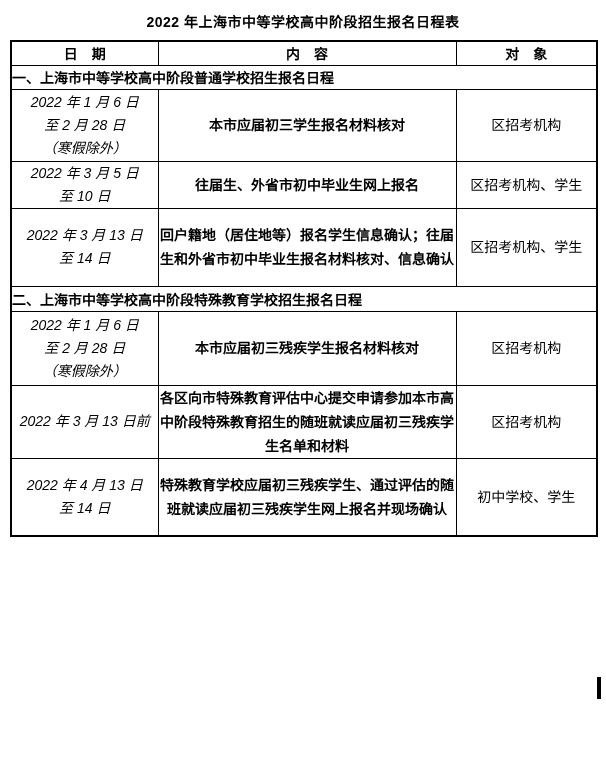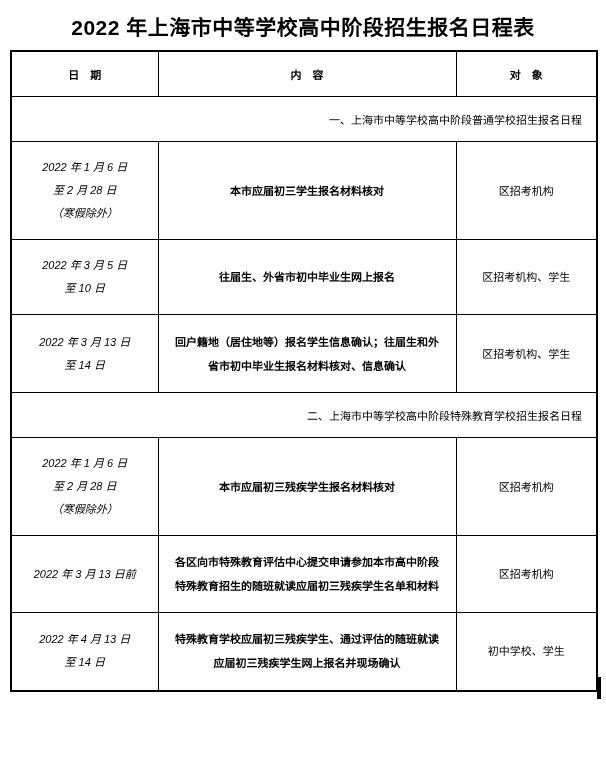--- a/index.html
+++ b/index.html
@@ -8,47 +8,47 @@
     background: #ffffff;
     width: 606px;
     height: 762px;
     overflow: hidden;
     font-family: "Liberation Sans", sans-serif;
     color: #000000;
     position: relative;
   }
   .page-title {
     text-align: center;
-    font-size: 21px;
+    font-size: 14px;
     font-weight: bold;
     margin: 11px 0 9px 0;
     letter-spacing: 0.5px;
   }
   table.schedule {
     border-collapse: collapse;
     margin-left: 10px;
     width: 586px;
     table-layout: fixed;
     border: 2px solid #000;
   }
   table.schedule th,
   table.schedule td {
     border: 1.5px solid #000;
     vertical-align: middle;
-    font-size: 11px;
-    padding: 14px;
+    font-size: 14px;
+    padding: 0;
   }
   th.col-header {
     font-weight: bold;
     text-align: center;
     font-size: 14px;
   }
   td.section-title {
-    font-weight: normal;
-    text-align: right;
+    font-weight: bold;
+    text-align: left;
     font-size: 14px;
   }
   td.date-cell {
     text-align: center;
     font-size: 13px;
     line-height: 23px;
     white-space: pre-line;
     font-style: italic;
   }
   td.content-cell {

